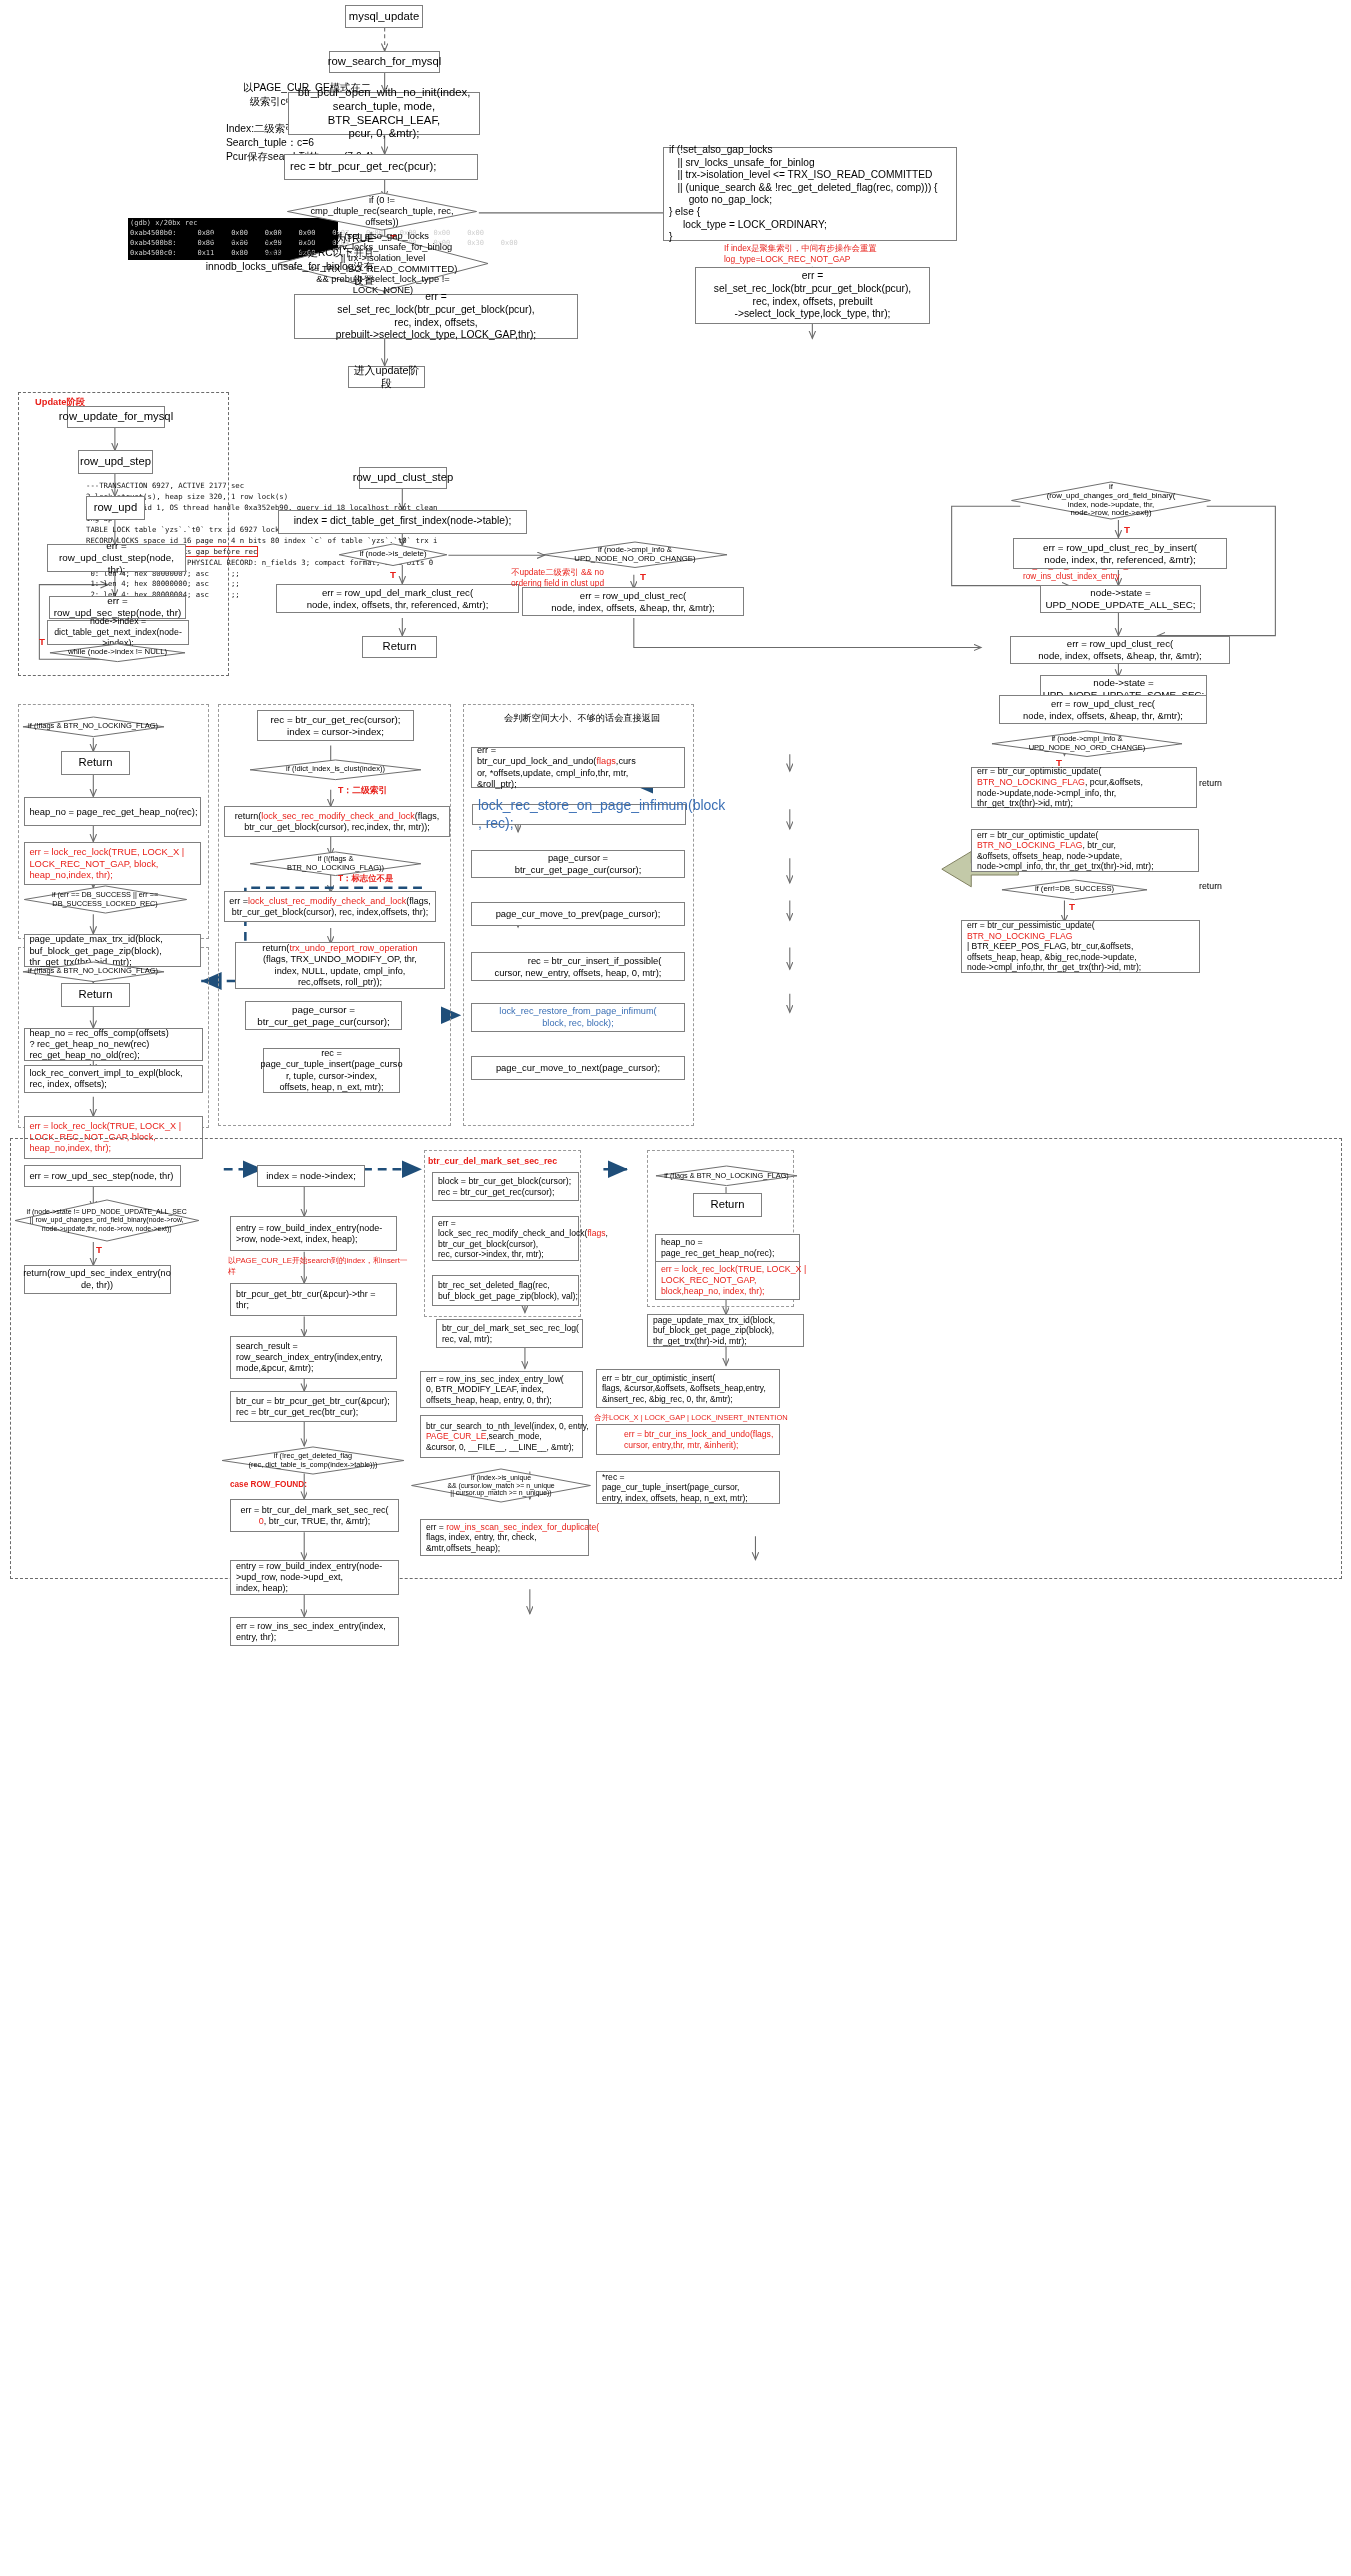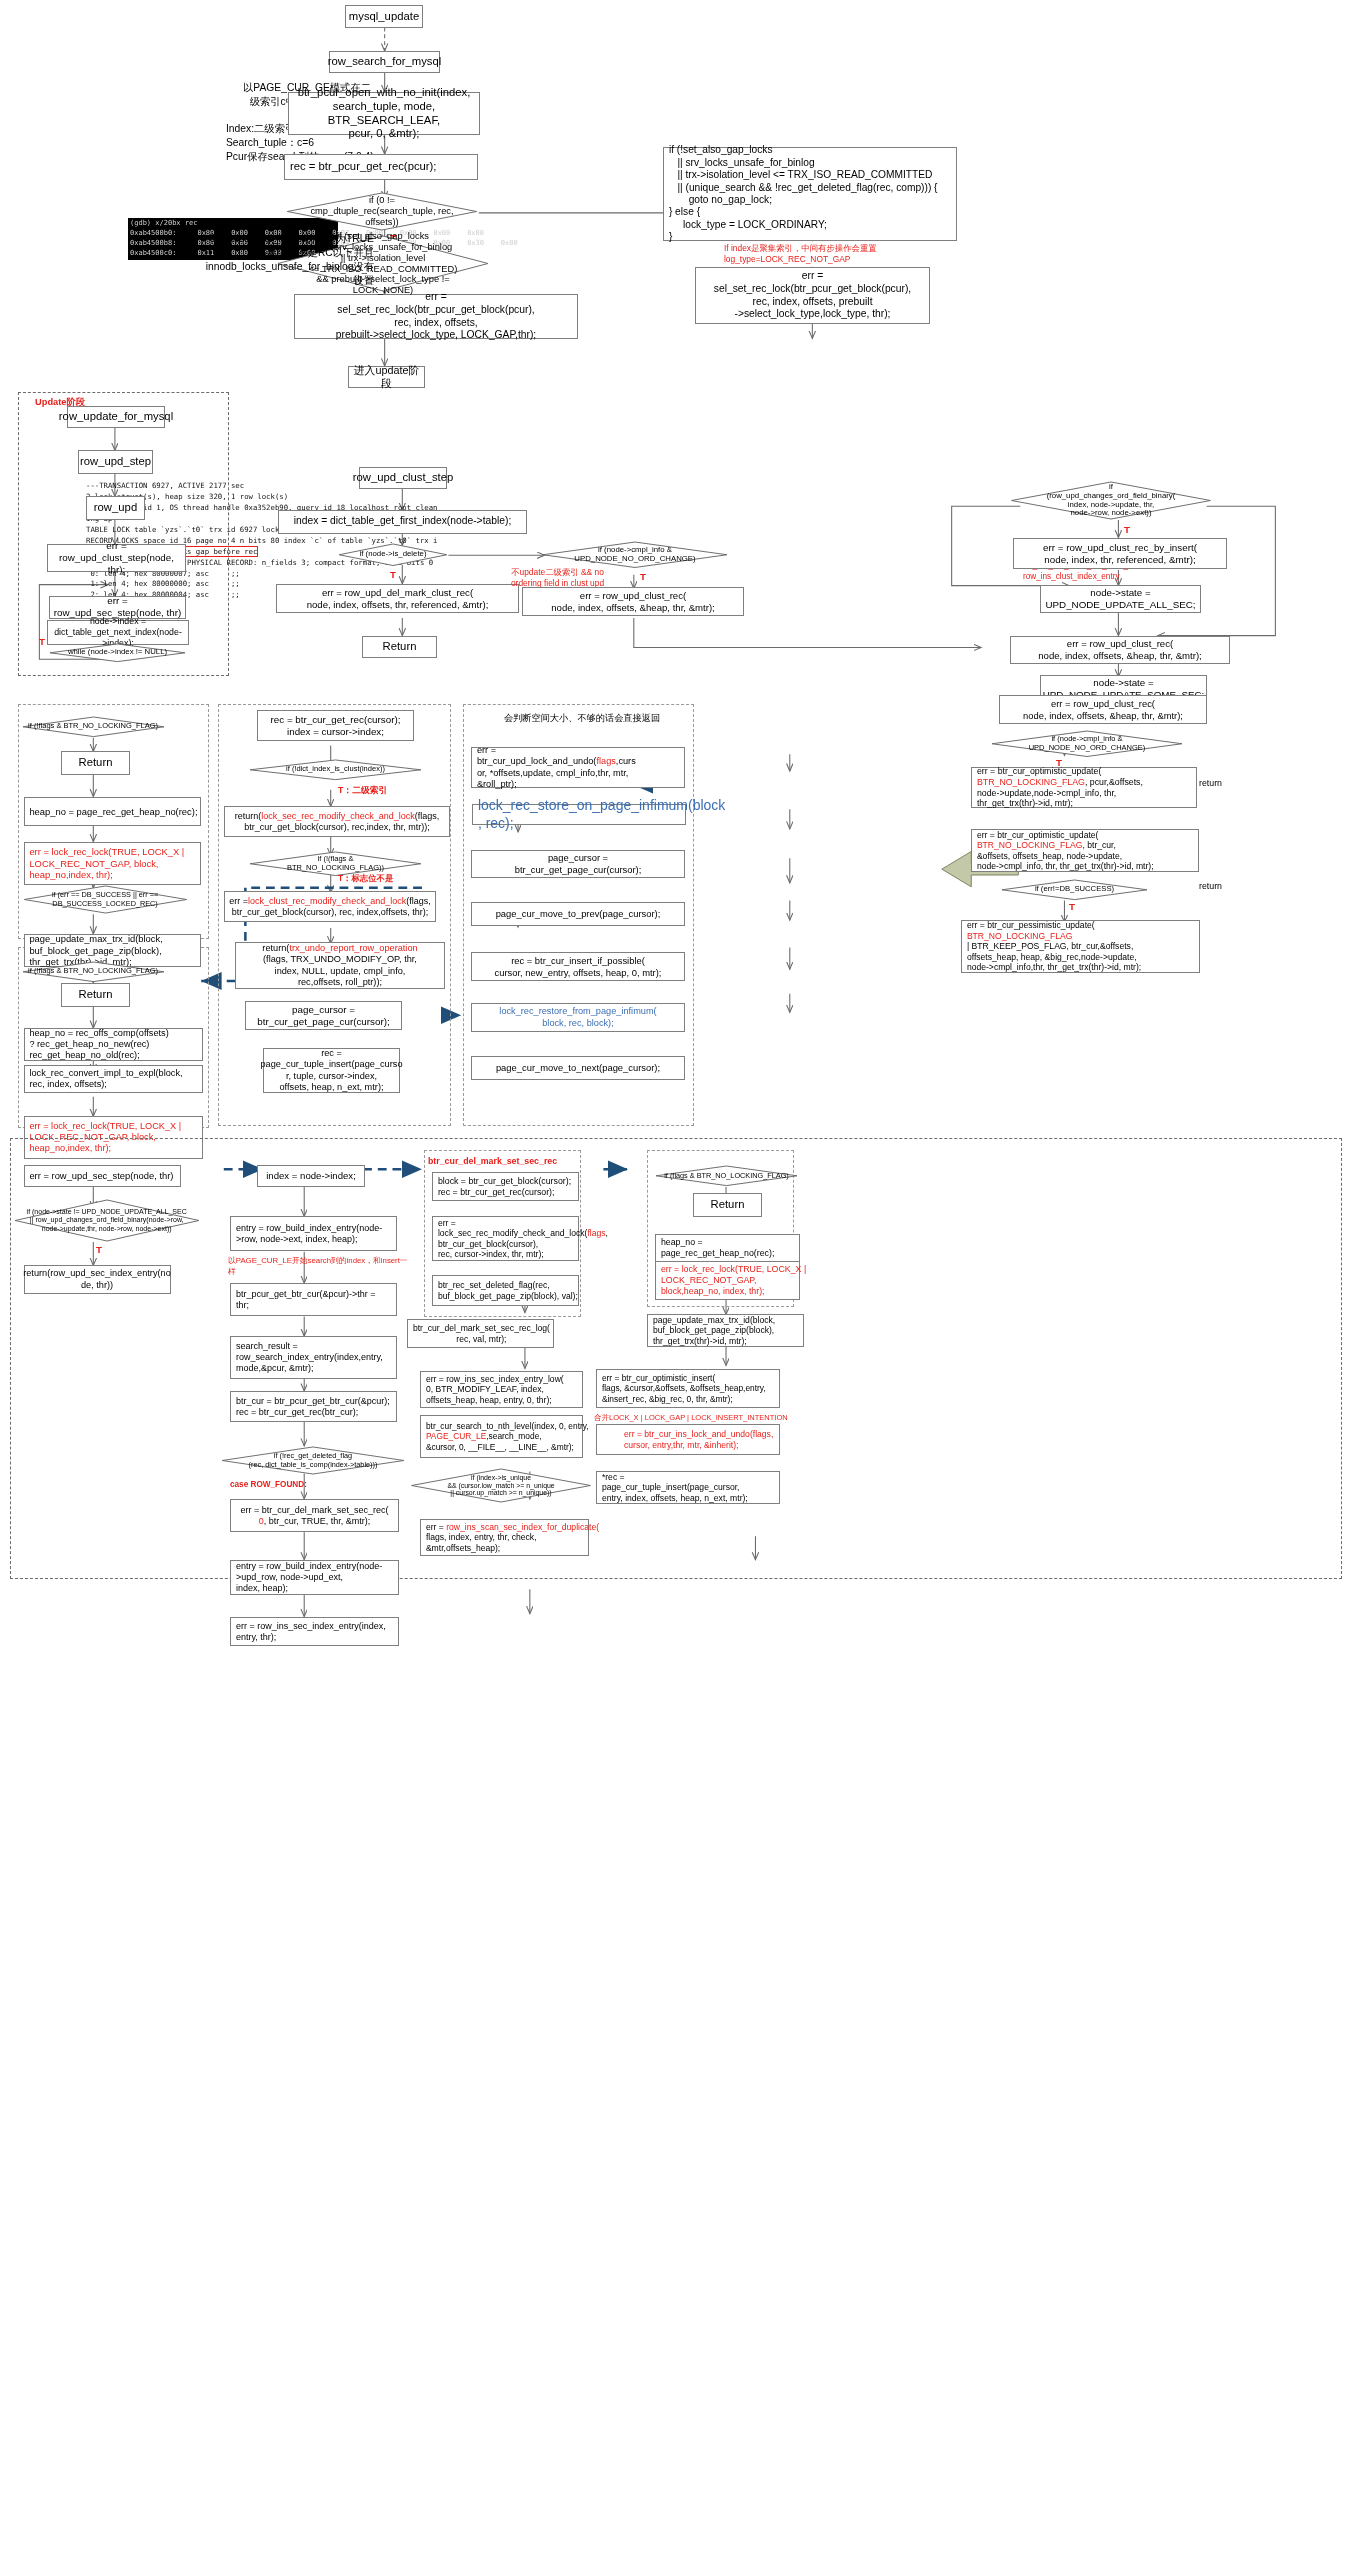--- a/index.html
+++ b/index.html
@@ -369,21 +369,21 @@
 <div class="lbl" style="left:479px;top:712px;width:206px;text-align:center;font-size:9.2px;">会判断空间大小、不够的话会直接返回</div>
 <div class="node lt" style="left:471px;top:747px;width:214px;height:41px;font-size:9.2px;"><span id="sec3-updlock"><span>err =
 btr_cur_upd_lock_and_undo(</span><span style="color: rgb(232, 32, 26);">flags</span><span>,curs
 or, *offsets,update, cmpl_info,thr, mtr,
 &amp;roll_ptr);</span></span></div>
 <div class="node lt" style="left:472px;top:804px;width:214px;height:21px;font-size:14px;color:#3a6fb5;">lock_rec_store_on_page_infimum(block
 , rec);</div>
 <div class="node" style="left:471px;top:850px;width:214px;height:27.5px;font-size:9.4px;">page_cursor =
 btr_cur_get_page_cur(cursor);</div>
 <div class="node" style="left:471px;top:902px;width:214px;height:23.5px;font-size:9.4px;">page_cur_move_to_prev(page_cursor);</div>
-<div class="node" style="left:471px;top:952px;width:214px;height:29px;font-size:9.4px;">rec = btr_cur_insert_if_possible(
+<div class="node" style="left:471px;top:952px;width:214px;height:29px;font-size:9.4px;text-align:right;">rec = btr_cur_insert_if_possible(
 cursor, new_entry, offsets, heap, 0, mtr);</div>
 <div class="node" style="left:471px;top:1003px;width:214px;height:29px;font-size:9.2px;color:#3a6fb5;">lock_rec_restore_from_page_infimum(
 block, rec, block);</div>
 <div class="node" style="left:471px;top:1056px;width:214px;height:23.5px;font-size:9.4px;">page_cur_move_to_next(page_cursor);</div>
 
 <div class="node" style="left:999px;top:695px;width:208px;height:29px;font-size:9.4px;">err = row_upd_clust_rec(
 node, index, offsets, &amp;heap, thr, &amp;mtr);</div>
 <div class="dia" style="left:991px;top:730px;width:192px;height:27.5px;">
   <svg width="192" height="27.5" viewBox="0 0 196 28">
         <polygon points="98,1 195,14 98,27 1,14" fill="#fff" stroke="#6b6b6b" stroke-width="1"></polygon>
@@ -463,21 +463,21 @@
 
 <div class="lbl redb" style="left:428px;top:1156px;font-size:8.8px;">btr_cur_del_mark_set_sec_rec</div>
 <div class="node lt" style="left:432px;top:1172px;width:147px;height:29px;font-size:8.8px;">block = btr_cur_get_block(cursor);
 rec = btr_cur_get_rec(cursor);</div>
 <div class="node lt" style="left:432px;top:1216px;width:147px;height:45px;font-size:8.6px;"><span id="sec4-secmod"><span>err =
 lock_sec_rec_modify_check_and_lock(</span><span style="color: rgb(232, 32, 26);">flags</span><span>,
 btr_cur_get_block(cursor),
 rec, cursor-&gt;index, thr, mtr);</span></span></div>
 <div class="node lt" style="left:432px;top:1275px;width:147px;height:31px;font-size:8.6px;">btr_rec_set_deleted_flag(rec,
 buf_block_get_page_zip(block), val);</div>
-<div class="node lt" style="left:407px;top:1319px;width:147px;height:29px;font-size:8.6px;text-align:center;">btr_cur_del_mark_set_sec_rec_log(
+<div class="node lt" style="left:436px;top:1319px;width:147px;height:29px;font-size:8.6px;">btr_cur_del_mark_set_sec_rec_log(
 rec, val, mtr);</div>
 
 <div class="dia" style="left:655px;top:1165px;width:143px;height:21.6px;">
   <svg width="143" height="21.6" viewBox="0 0 146 22">
         <polygon points="73,1 145,11 73,21 1,11" fill="#fff" stroke="#6b6b6b" stroke-width="1"></polygon>
       </svg>
   <span class="t" style="font-size:7.3px;">if (flags &amp; BTR_NO_LOCKING_FLAG)</span>
 </div>
 <div class="node" style="left:693px;top:1193px;width:69px;height:23.5px;">Return</div>
 <div class="node lt" style="left:655px;top:1234px;width:145px;height:27.5px;font-size:8.8px;">heap_no =

